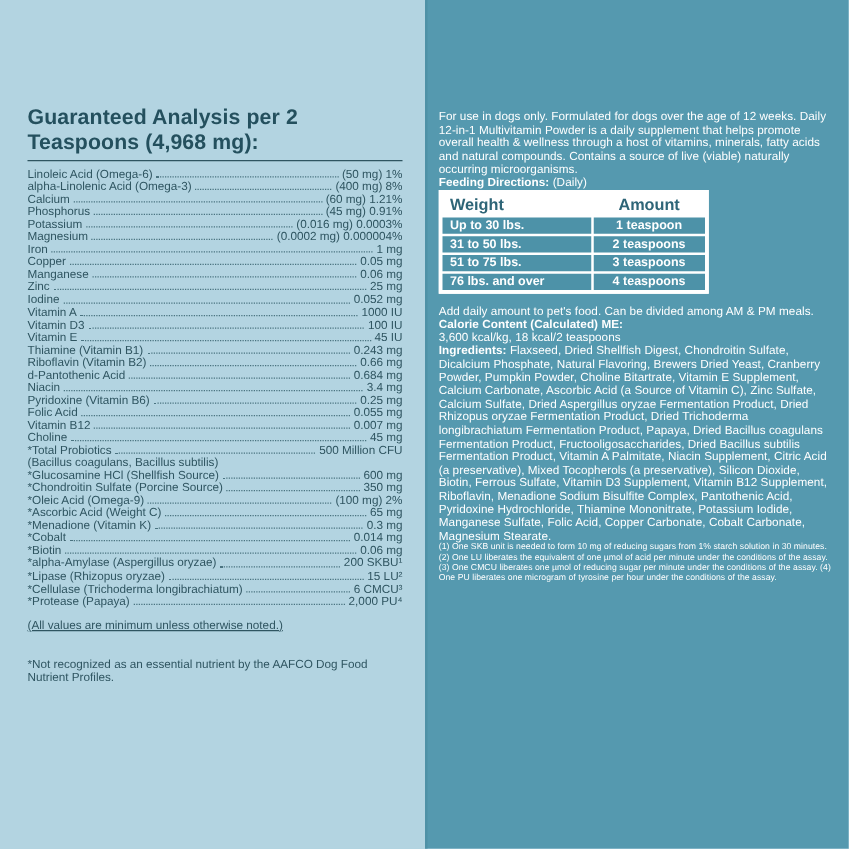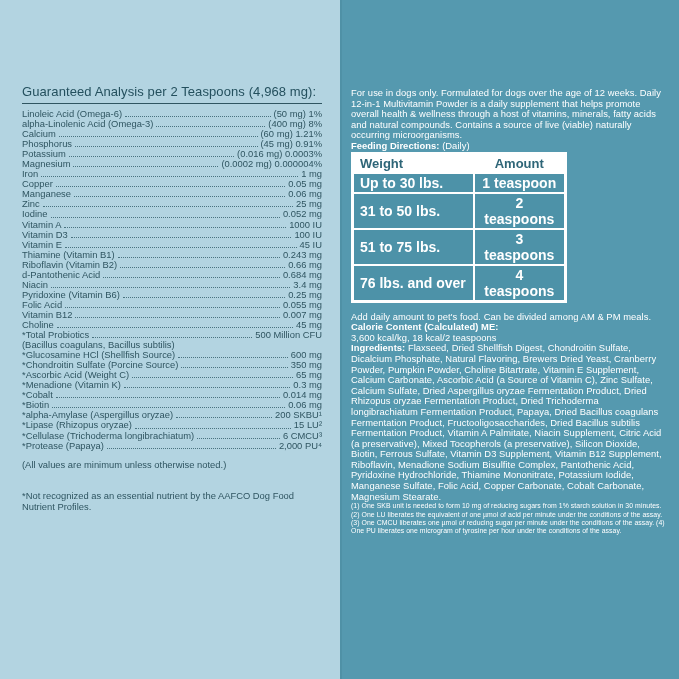--- a/index.html
+++ b/index.html
@@ -9,29 +9,29 @@
     background:#b3d4e1;
   }
   .page{position:relative;width:679px;height:679px;display:flex;}
   
   .panel-left{
     box-sizing:border-box;width:340px;height:679px;
     background:#b3d4e1;color:#2f5561;
     padding:84px 18px 0 22px;
   }
   .panel-left h1{
-    margin:0 0 4px 0;font-size:13px;font-weight:normal;letter-spacing:.1px;color:#24505e;
+    margin:0 0 4px 0;font-size:17px;font-weight:bold;letter-spacing:.1px;color:#24505e;
   }
   .rule{border-top:1.3px solid #2f5561;margin:0 0 5px 0;}
   .arow{display:flex;align-items:flex-end;font-size:9.4px;line-height:10.05px;white-space:nowrap;}
   .arow .nm{flex:0 0 auto;}
   .arow .vl{flex:0 0 auto;}
   .leader{flex:1 1 auto;border-bottom:1.3px dotted #4a7380;margin:0 3px 2px 3px;min-width:8px;}
   .cont{display:block;}
-  .min-note{margin:9px 0 0 0;font-size:9.4px;line-height:10.5px;}
+  .min-note{margin:9px 0 0 0;font-size:9.4px;line-height:10.5px;text-decoration:underline;}
   .aafco-note{margin:21px 0 0 0;font-size:9.4px;line-height:10.5px;width:300px;}
   
   .panel-right{
     box-sizing:border-box;width:339px;height:679px;
     background:#5599af;border-left:2px solid #4f91a6;color:#ffffff;
     padding:88px 11px 0 9px;
   }
   .panel-right p{margin:0;}
   .body-txt{font-size:9.4px;line-height:10.6px;letter-spacing:.05px;}
   .intro{margin-bottom:11px;}
@@ -42,21 +42,21 @@
     background:#ffffff;border:1px solid #ffffff;
     width:216px;margin:0 0 9px 0;
   }
   table.feed th{
     background:#ffffff;color:#2e6577;font-size:13px;font-weight:bold;
     height:12px;padding:1px 6px;
   }
   table.feed th.w{text-align:left;width:57%;}
   table.feed th.a{text-align:center;width:43%;}
   table.feed td{
-    background:#4d92a8;color:#ffffff;font-size:14px;font-weight:bold;
+    background:#4d92a8;color:#ffffff;font-size:10px;font-weight:bold;
     height:11px;padding:1px 6px;
   }
   table.feed td.w{text-align:left;}
   table.feed td.a{text-align:center;}
   .gap{margin-bottom:8px;}
   .cal-head{margin-bottom:1px;}
   .ingredients{margin-bottom:10px;}
   .footnotes{font-size:6.9px;line-height:8.3px;letter-spacing:.05px;}
 </style>
 </head>
@@ -188,20 +188,25 @@
           <span class="nm">*Glucosamine HCl (Shellfish Source)</span>
           <span class="leader"></span>
           <span class="vl">600 mg</span>
         </div>
         <div class="arow">
           <span class="nm">*Chondroitin Sulfate (Porcine Source)</span>
           <span class="leader"></span>
           <span class="vl">350 mg</span>
         </div>
         <div class="arow">
+          <span class="nm">*Oleic Acid (Omega-9)</span>
+          <span class="leader"></span>
+          <span class="vl">(100 mg) 2%</span>
+        </div>
+        <div class="arow">
           <span class="nm">*Ascorbic Acid (Weight C)</span>
           <span class="leader"></span>
           <span class="vl">65 mg</span>
         </div>
         <div class="arow">
           <span class="nm">*Menadione (Vitamin K)</span>
           <span class="leader"></span>
           <span class="vl">0.3 mg</span>
         </div>
         <div class="arow">

